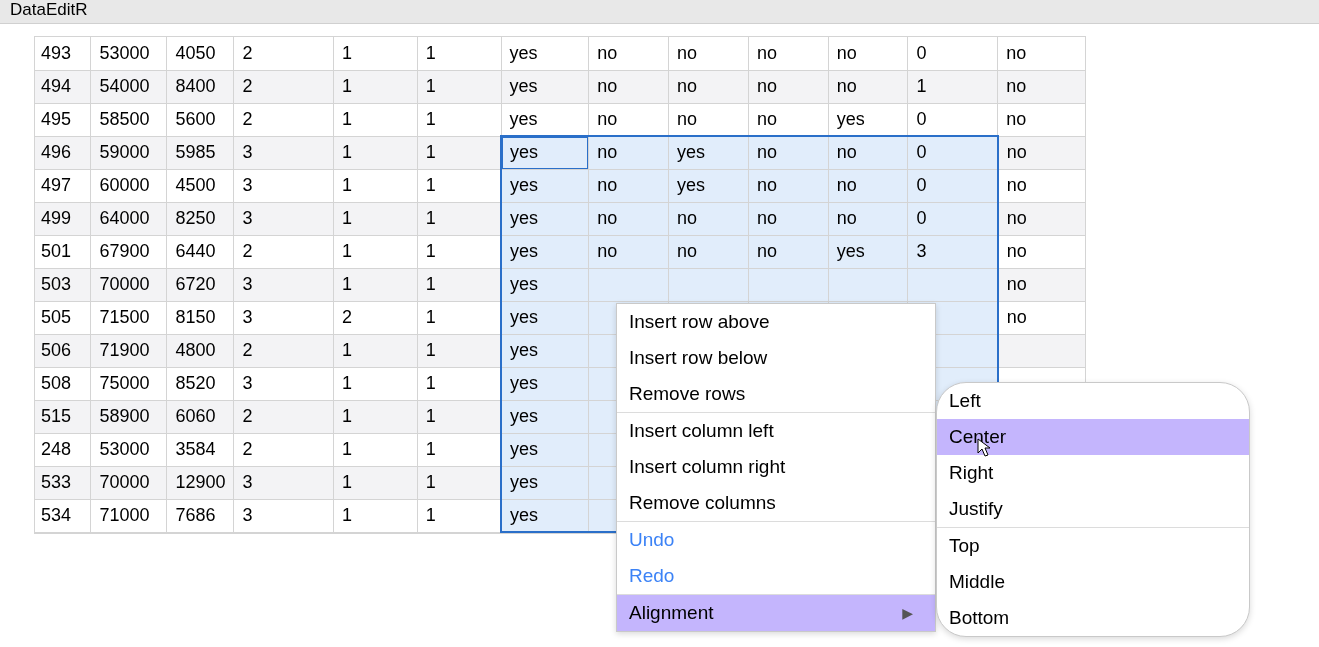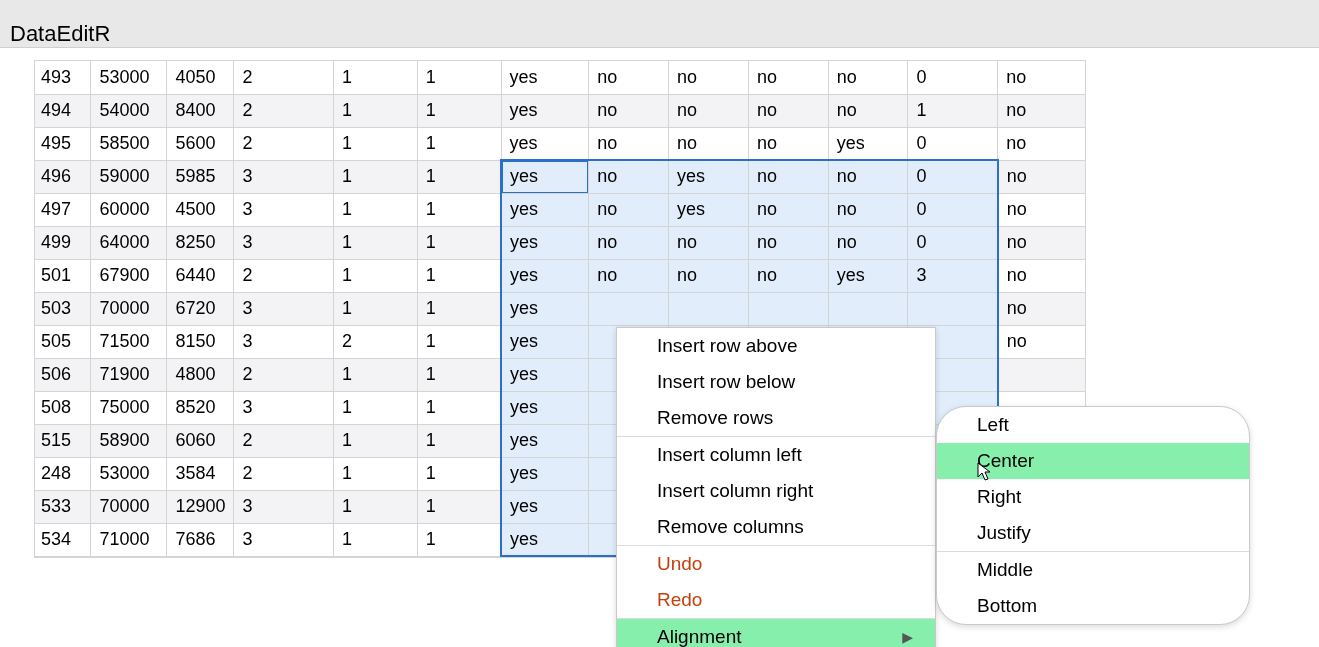--- a/index.html
+++ b/index.html
@@ -9,25 +9,25 @@
   background: #fff;
   color: #000;
   width: 1319px;
   height: 647px;
   overflow: hidden;
   position: relative;
 }
 .header {
   background: #e8e8e8;
   border-bottom: 1px solid #d0d0d0;
-  height: 48px;
+  height: 24px;
   display: flex;
-  align-items: flex-end;
+  align-items: flex-start;
   padding: 0 10px;
-  font-size: 22px;
+  font-size: 17px;
 }
 .content-area {
   padding: 12px 8px;
   position: relative;
 }
 .table-wrap {
   margin-left: 26px;
   border: 1px solid #d4d4d4;
   width: 1052px;
   border-right: none;
@@ -87,29 +87,29 @@
 
 .ctx {
   position: absolute;
   background: #fff;
   border: 1px solid #c9c9c9;
   box-shadow: 0 2px 6px rgba(0,0,0,0.15);
   font-size: 19px;
   z-index: 10;
 }
 .ctx .item {
-  padding: 7px 22px 7px 40px;
+  padding: 7px 22px 7px 12px;
   cursor: default;
   display:flex;
   justify-content:space-between;
   align-items:center;
   min-width: 310px;
 }
-.ctx .item.hov { background: #86efac; }
-.ctx .item.disabled { color: #c2410c; }
+.ctx .item.hov { background: #c4b5fd; }
+.ctx .item.disabled { color: #3b82f6; }
 .ctx .sep { border-top: 1px solid #dcdcdc; margin: 0; }
 .ctx .submenu-arrow { font-size: 14px; color:#555; }
 
 #ctx-main { left: 616px; top: 279px; width: 320px; }
 #ctx-sub { left: 936px; top: 358px; width: 314px; border-radius: 30px;}
 
 .cursor-icon {
   position: absolute;
   left: 977px;
   top: 414px;
@@ -399,20 +399,23 @@
         <span>Center</span>
       </div>
       <div class="item">
         <span>Right</span>
       </div>
       <div class="item">
         <span>Justify</span>
       </div>
       <div class="sep"></div>
       <div class="item">
+        <span>Top</span>
+      </div>
+      <div class="item">
         <span>Middle</span>
       </div>
       <div class="item">
         <span>Bottom</span>
       </div>
     </div>
 
   <span class="cursor-icon">
     <svg width="16" height="20" viewBox="0 0 16 20">
         <path d="M1 1 L1 15 L5 11 L8 18 L11 17 L8 10 L13 10 Z" fill="#fff" stroke="#000" stroke-width="1"></path>

